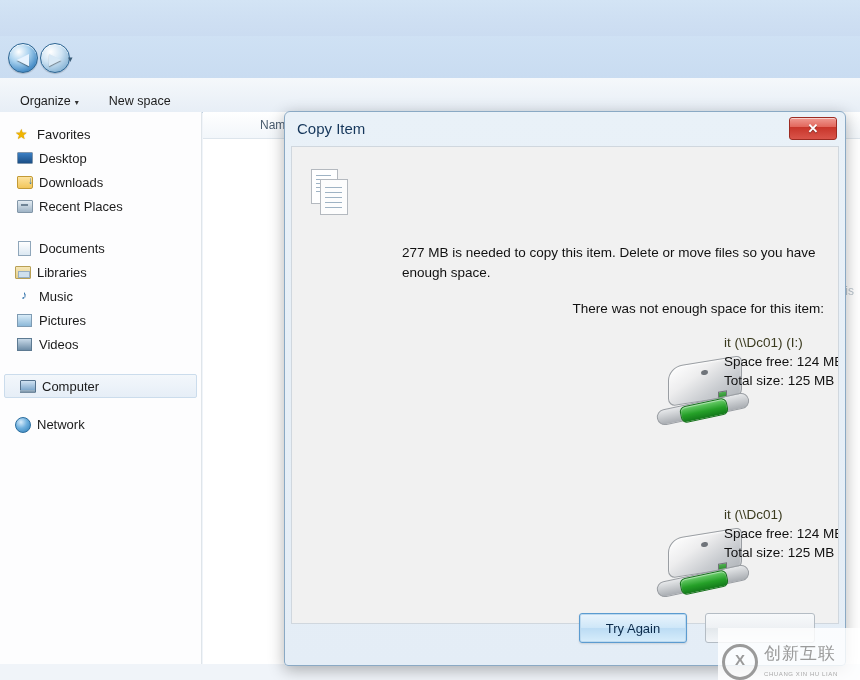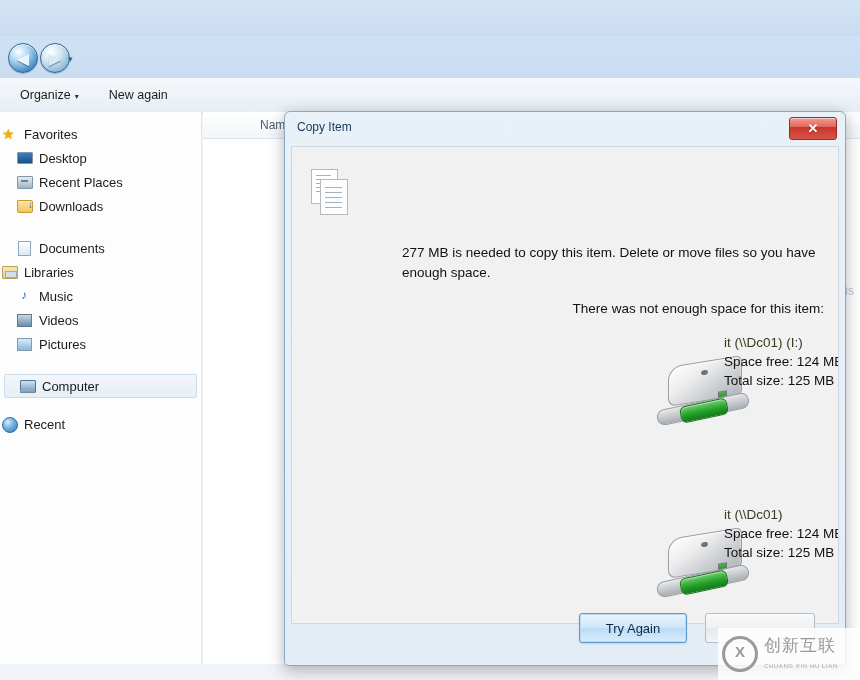--- a/index.html
+++ b/index.html
@@ -107,21 +107,21 @@
     padding: 0 2px;
   }
 
   
   .cmdbar {
     position: absolute;
     left: 0; top: 78px;
     width: 860px; height: 34px;
     background: linear-gradient(to bottom, #f5f8fb 0%, #e7eef6 100%);
     border-bottom: 1px solid #bfd0e0;
-    display: flex; align-items: center;
+    display: flex; align-items: flex-end;
   }
   .cmd-item {
     font-size: 12.5px; color: #1c1c1c;
     padding: 4px 10px;
     margin-left: 10px;
     cursor: pointer;
     white-space: nowrap;
   }
   .cmd-caret { font-size: 8px; margin-left: 4px; color: #333; }
 
@@ -133,21 +133,21 @@
     background: #fdfdfe;
     border-right: 1px solid #dfe5ea;
     padding-top: 10px;
     box-sizing: border-box;
     overflow: hidden;
   }
   .nav-group { margin-bottom: 4px; }
   .nav-row {
     display: flex; align-items: center;
     height: 24px;
-    padding-left: 1px;
+    padding-left: 14px;
     font-size: 13px; color: #1b1b1b;
     cursor: pointer;
     white-space: nowrap;
   }
   .nav-row.child { padding-left: 16px; }
   .nav-row.selected {
     background: linear-gradient(to bottom,#f3f7fb,#e6eef7);
     border: 1px solid #cbdcec;
     border-radius: 2px;
     margin: 0 4px;
@@ -291,21 +291,21 @@
     overflow: hidden;
   }
   .dlg-titlebar {
     position: absolute;
     left: 0; top: 0;
     width: 560px; height: 34px;
   }
   .dlg-title {
     position: absolute;
     left: 12px; top: 8px;
-    font-size: 12px; color: #16375b;
+    font-size: 15px; color: #16375b;
     white-space: nowrap;
   }
   .dlg-close {
     position: absolute;
     right: 8px; top: 5px;
     width: 46px; height: 21px;
     border-radius: 3px;
     background: linear-gradient(to bottom,#f09a92 0%, #e2675c 42%, #c8352a 44%, #d9544a 100%);
     border: 1px solid #9d2b22;
     box-shadow: inset 0 1px 0 rgba(255,255,255,.55);
@@ -460,21 +460,21 @@
     border: 1px solid #b4bcc4;
     color: #6d7880;
   }
 
   
   .watermark {
     position: absolute;
     left: 718px; top: 628px;
     width: 142px; height: 52px;
     background: rgba(255,255,255,.82);
-    display: flex; align-items: center;
+    display: flex; align-items: flex-end;
     pointer-events: none;
   }
   .wm-logo {
     width: 30px; height: 30px;
     border-radius: 50%;
     border: 3px solid #9a9a9a;
     margin-left: 4px;
     position: relative;
     flex: none;
   }
@@ -515,49 +515,49 @@
         <span class="crumb">Computer</span>
         <span class="crumb-sep">▸</span>
         <span class="crumb">it (\\Dc01) (I:)</span>
       </div>
     </div>
 
     <div class="cmdbar">
       <div class="cmd-item">
         <span>Organize</span><span class="cmd-caret">▾</span>
       </div>
-      <div class="cmd-item">New again</div>
+      <div class="cmd-item">New space</div>
     </div>
 
     <div class="leftpane">
 
       <div class="nav-group">
         <div class="nav-row">
           <span class="nav-ico">
               <span class="ico-star"></span>
             </span>
           <span>Favorites</span>
         </div>
         <div class="nav-row child">
           <span class="nav-ico">
               <span class="ico-desktop"></span>
             </span>
           <span>Desktop</span>
         </div>
         <div class="nav-row child">
           <span class="nav-ico">
+              <span class="ico-folder-dl"></span>
+            </span>
+          <span>Downloads</span>
+        </div>
+        <div class="nav-row child">
+          <span class="nav-ico">
               <span class="ico-recent"></span>
             </span>
           <span>Recent Places</span>
-        </div>
-        <div class="nav-row child">
-          <span class="nav-ico">
-              <span class="ico-folder-dl"></span>
-            </span>
-          <span>Downloads</span>
         </div>
       </div>
 
       <div class="spacer"></div>
 
       <div class="nav-group">
         <div class="nav-row child">
           <span class="nav-ico">
               <span class="ico-doc"></span>
             </span>
@@ -570,48 +570,48 @@
           <span>Libraries</span>
         </div>
         <div class="nav-row child">
           <span class="nav-ico">
               <span class="ico-music"></span>
             </span>
           <span>Music</span>
         </div>
         <div class="nav-row child">
           <span class="nav-ico">
+              <span class="ico-pic"></span>
+            </span>
+          <span>Pictures</span>
+        </div>
+        <div class="nav-row child">
+          <span class="nav-ico">
               <span class="ico-vid"></span>
             </span>
           <span>Videos</span>
-        </div>
-        <div class="nav-row child">
-          <span class="nav-ico">
-              <span class="ico-pic"></span>
-            </span>
-          <span>Pictures</span>
         </div>
       </div>
 
       <div class="spacer"></div>
 
       <div class="nav-row selected">
         <span class="nav-ico">
             <span class="ico-computer"></span>
           </span>
         <span>Computer</span>
       </div>
 
       <div class="spacer"></div>
 
       <div class="nav-row">
         <span class="nav-ico">
             <span class="ico-network"></span>
           </span>
-        <span>Recent</span>
+        <span>Network</span>
       </div>
     </div>
 
     <div class="listpane">
       <div class="colheader">
         <div class="col c-name">Name</div>
         <div class="col c-date">Date modified</div>
         <div class="col c-type">Type</div>
         <div class="col c-size">Si</div>
       </div>

